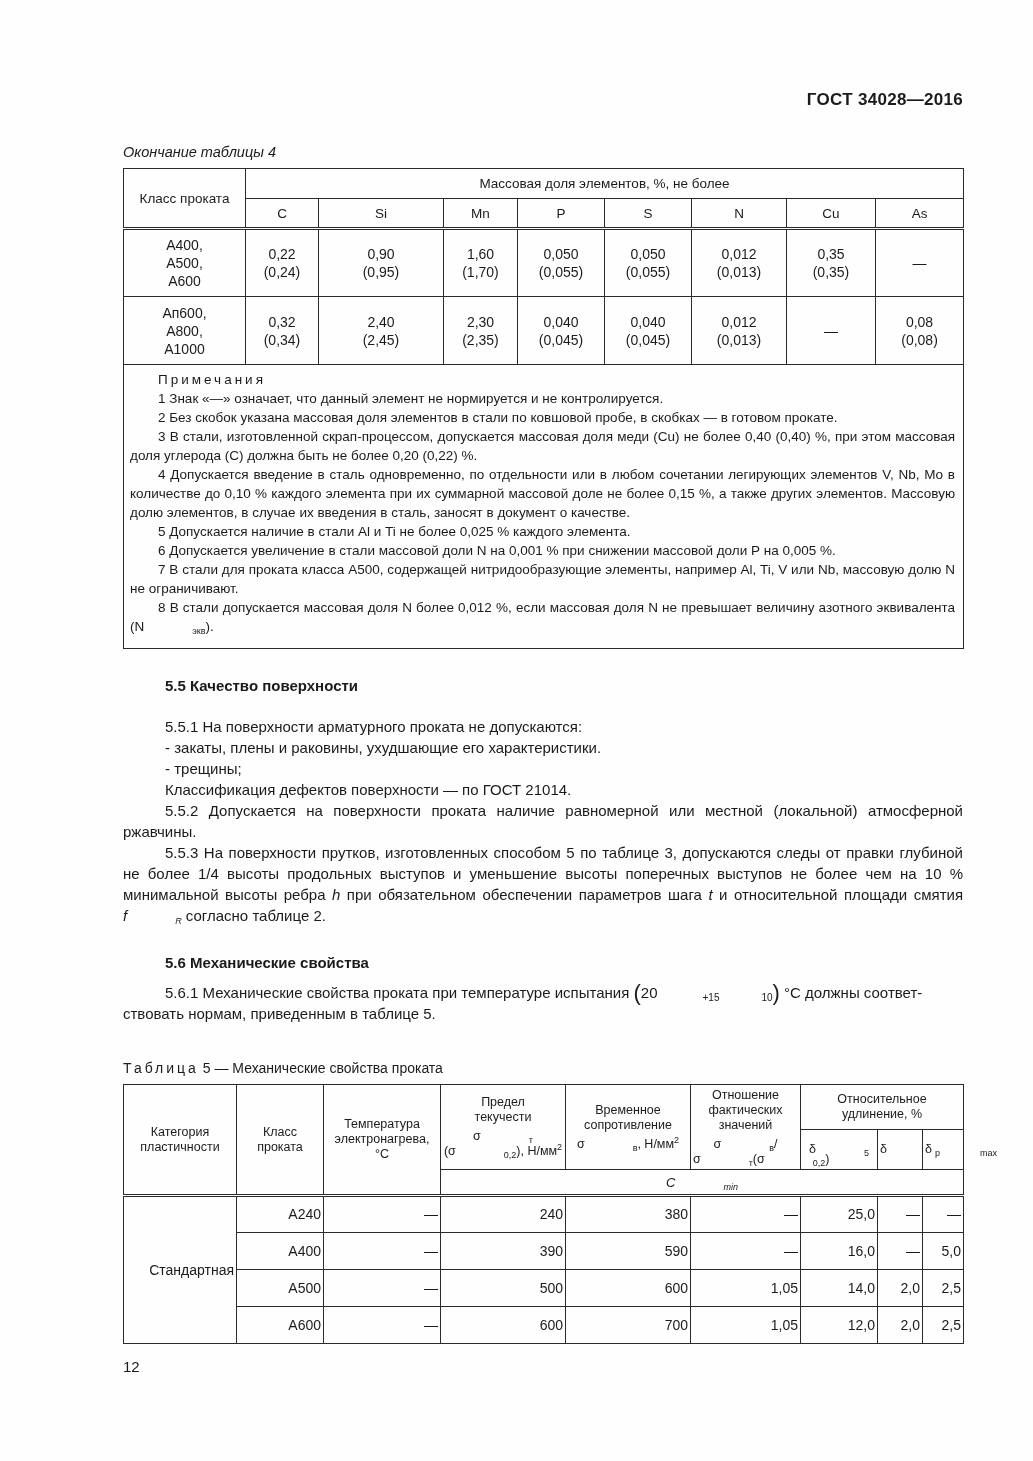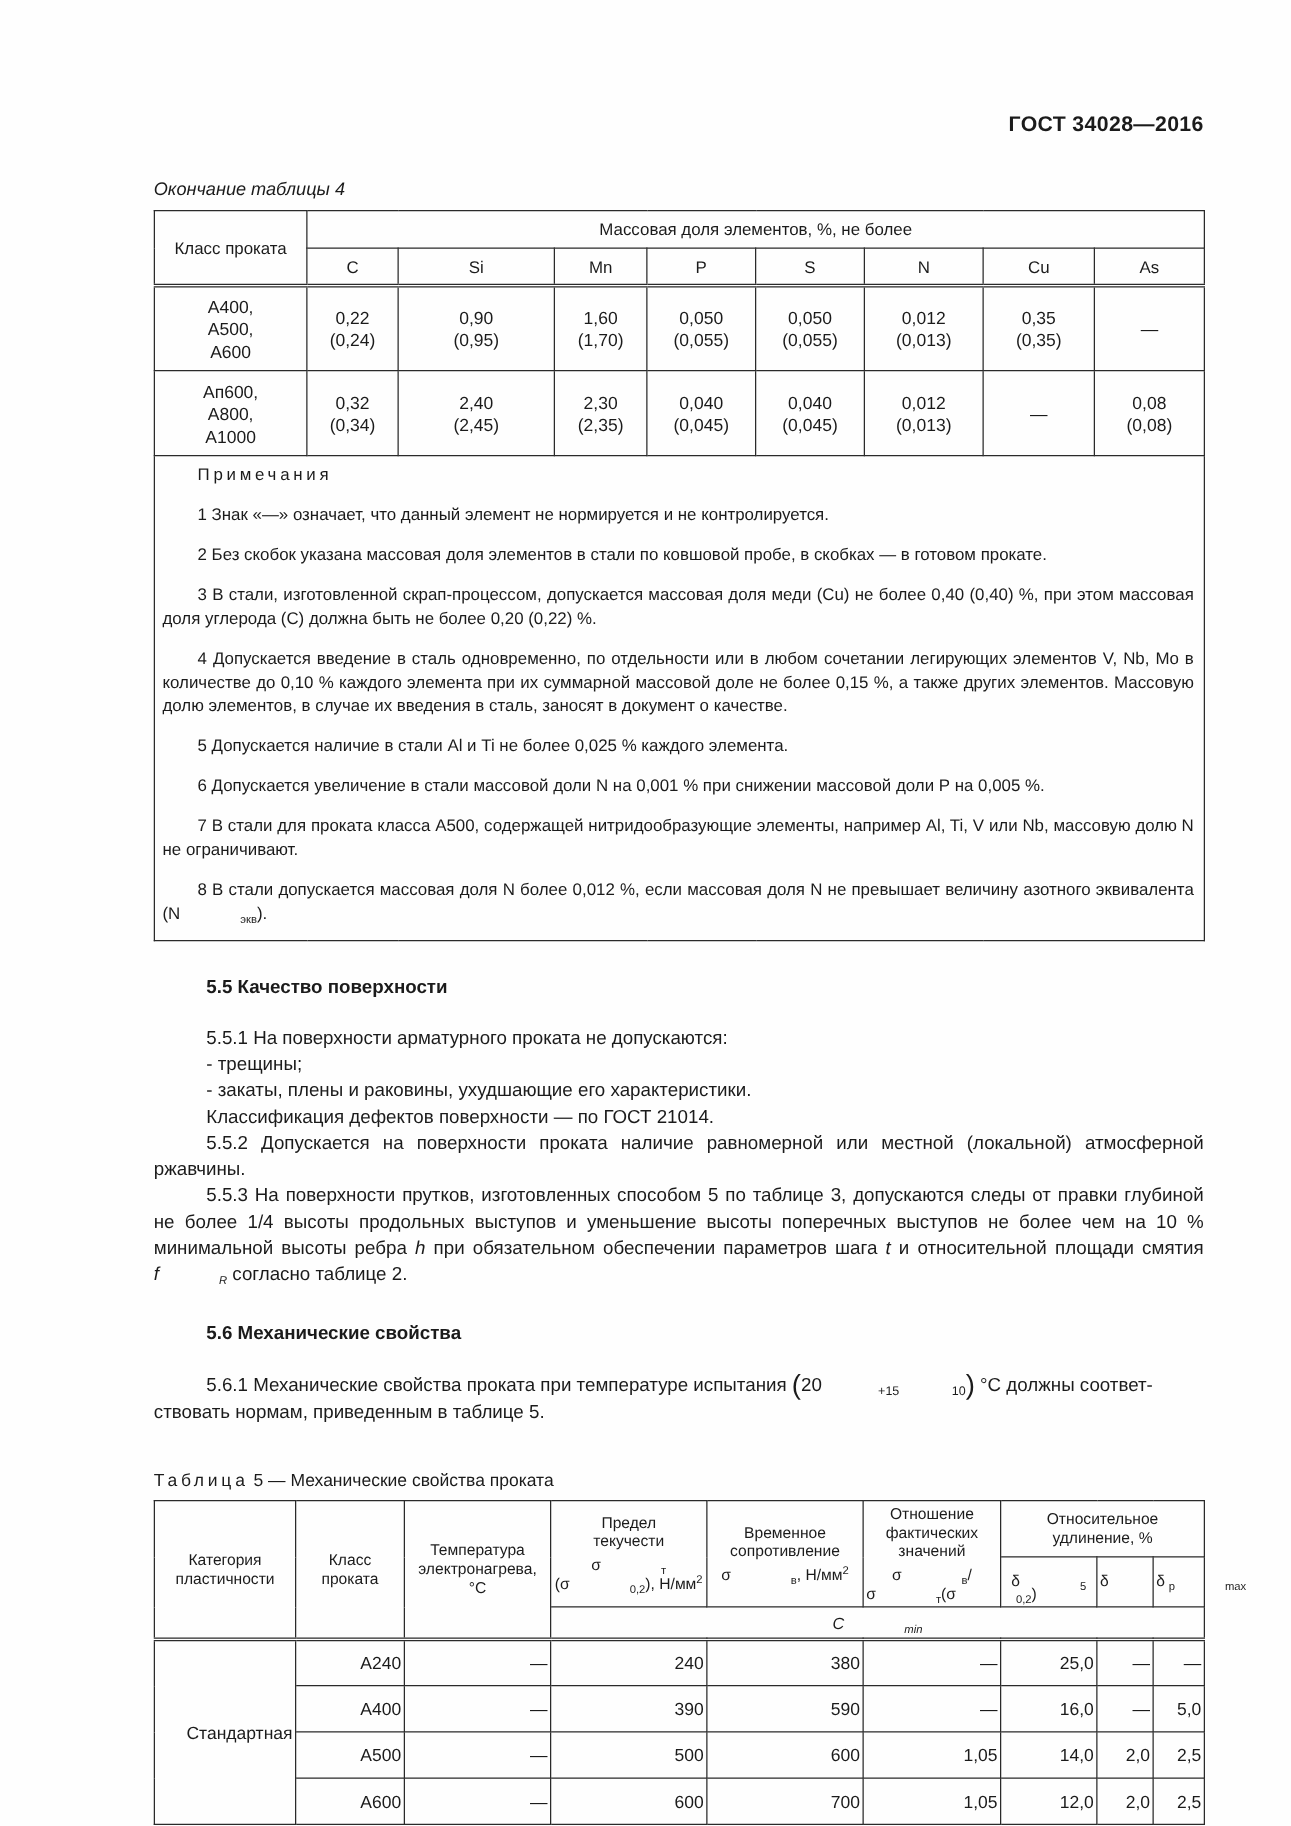--- a/index.html
+++ b/index.html
@@ -16,30 +16,30 @@
   .tbl-caption4 { margin-top: 34px; font-size: 14.5px; font-style: italic; }
   table { border-collapse: collapse; width: 840px; table-layout: fixed; }
   td { border: 1px solid #2a2a2a; vertical-align: middle; text-align: center; }
   .t4 { margin-top: 8px; }
   .t4 td { font-size: 13.5px; line-height: 17px; }
   .t4 .hdr { height: 30px; }
   .t4 .dbl { border-bottom: 3px double #2a2a2a; }
   .ml { white-space: pre-line; }
   .t4 .datarow td { height: 68px; font-size: 14px; line-height: 18px; }
   .notes-cell { text-align: left !important; padding: 5px 8px 12px 6px; }
-  .note { font-size: 13.5px; line-height: 19px; text-indent: 28px; text-align: justify; margin-top: 13px; }
+  .note { font-size: 13.5px; line-height: 19px; text-indent: 28px; text-align: justify; }
   .note-title { font-size: 13.5px; line-height: 19px; text-indent: 28px; letter-spacing: 3px; }
   sub { font-size: 9px; vertical-align: -3px; line-height: 0; padding-left: 48px; }
   sup { font-size: 9px; vertical-align: 5px; line-height: 0; }
   .body-text { font-size: 15px; line-height: 21px; }
   .sec-heading { margin-top: 26px; margin-left: 42px; font-size: 15px; font-weight: 700; }
   .para { text-indent: 42px; text-align: justify; }
   .first-para { margin-top: 20px; }
   .ital { font-style: italic; }
-  .p561 { margin-top: 20px; }
+  .p561 { margin-top: 9px; }
   .p561-line1 { text-indent: 42px; white-space: nowrap; }
   .bigparen { font-size: 22px; font-weight: 400; vertical-align: -2px; }
   .tol { display: inline-flex; flex-direction: row; font-size: 10px; line-height: 10px; vertical-align: -3px; text-align: left; padding-left: 3px; }
   .tbl-caption5 { margin-top: 36px; font-size: 14px; }
   .spaced { letter-spacing: 3px; }
   .t5 { margin-top: 8px; }
   .t5 td { font-size: 12.5px; line-height: 15px; padding: 2px; }
   .t5 .formula { margin-top: 4px; display: block; }
   .t5 .cmin-row td { height: 26px; border-bottom: 3px double #2a2a2a; font-size: 13px; font-style: italic; margin-top: 16px; }
   .t5 .rs-dbl { border-bottom: 3px double #2a2a2a; }
@@ -137,22 +137,22 @@
           <div class="note">7 В стали для проката класса А500, содержащей нитридообразующие элементы, например Al, Ti, V или Nb, массовую долю N не ограничивают.</div>
           <div class="note"><span>8 В стали допускается массовая доля N более 0,012 %, если массовая доля N не превышает величину азотного эквивалента (N</span><sub>экв</sub><span>).</span></div>
         </td>
       </tr>
     </tbody>
       </table>
 
     <div class="body-text">
       <div class="sec-heading">5.5 Качество поверхности</div>
       <div class="para first-para">5.5.1 На поверхности арматурного проката не допускаются:</div>
+      <div class="para">- закаты, плены и раковины, ухудшающие его характеристики.</div>
       <div class="para">- трещины;</div>
-      <div class="para">- закаты, плены и раковины, ухудшающие его характеристики.</div>
       <div class="para">Классификация дефектов поверхности — по ГОСТ 21014.</div>
       <div class="para">5.5.2 Допускается на поверхности проката наличие равномерной или местной (локальной) атмосферной ржавчины.</div>
       <div class="para"><span>5.5.3 На поверхности прутков, изготовленных способом 5 по таблице 3, допускаются следы от правки глубиной не более 1/4 высоты продольных выступов и уменьшение высоты поперечных выступов не более чем на 10 % минимальной высоты ребра </span><span class="ital">h</span><span> при обязательном обеспечении параметров шага </span><span class="ital">t</span><span> и относительной площади смятия </span><span class="ital">f</span><sub class="ital">R</sub><span> согласно таблице 2.</span></div>
 
       <div class="sec-heading">5.6 Механические свойства</div>
       <div class="p561">
         <div class="p561-line1"><span>5.6.1 Механические свойства проката при температуре испытания </span><span class="bigparen">(</span><span>20</span><span class="tol">
               <span>+15</span>
               <span>10</span>
             </span><span class="bigparen">)</span><span> °С должны соответ-</span></div>

